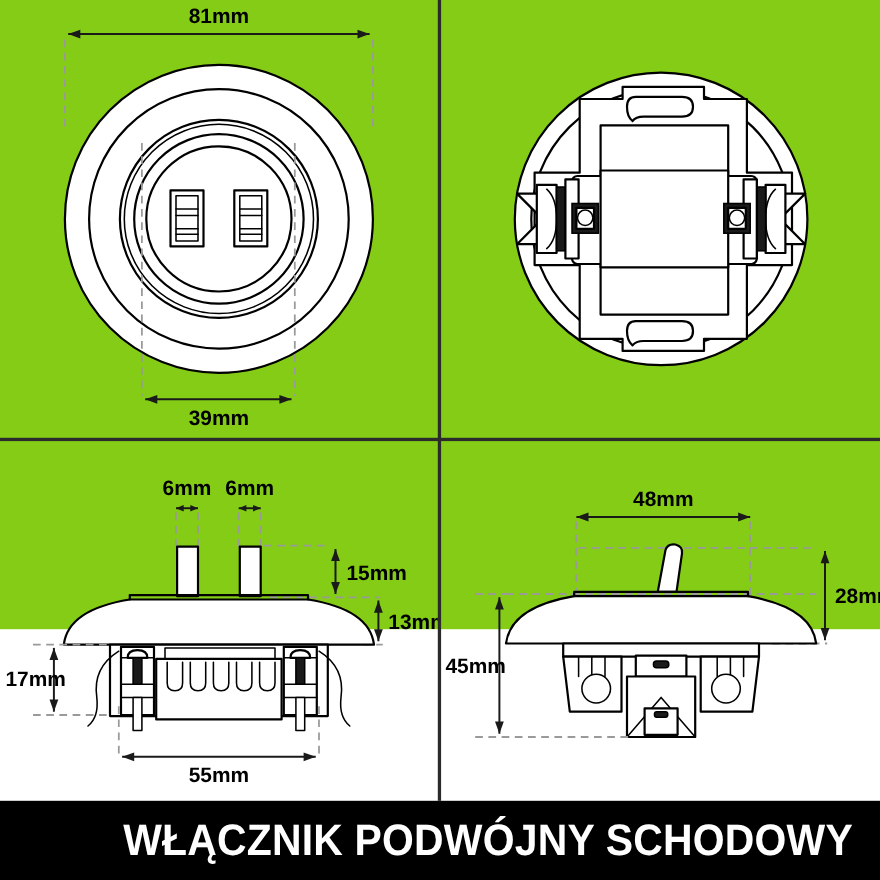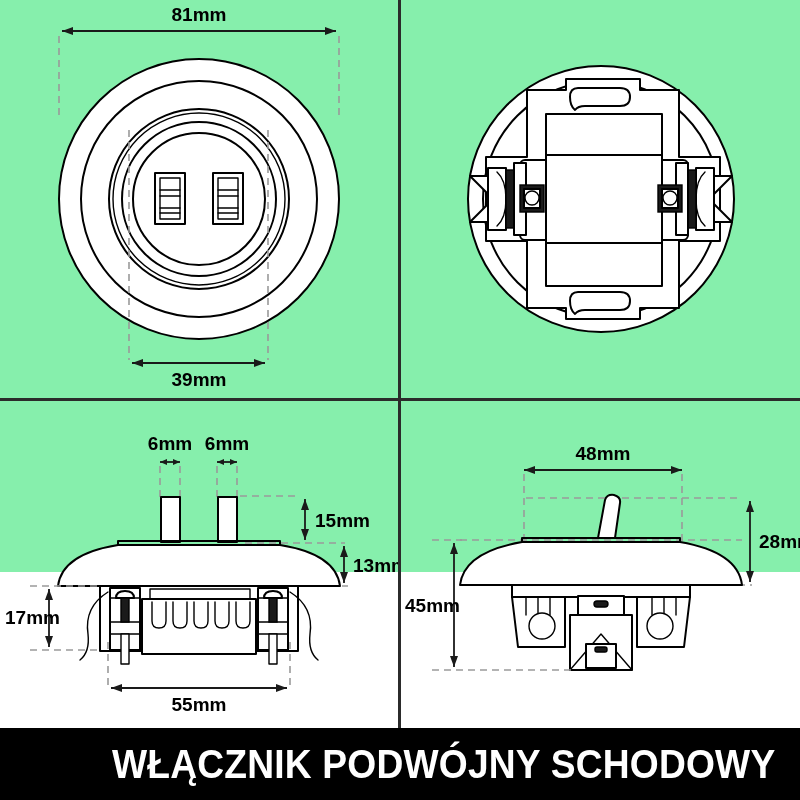--- a/index.html
+++ b/index.html
@@ -10,21 +10,21 @@
   body {
     width: 800px;
     height: 800px;
     font-family: "Liberation Sans", sans-serif;
     overflow: hidden;
   }
   #sheet {
     position: relative;
     width: 800px;
     height: 572px;
-    background: #86efac;
+    background: #84cc16;
   }
   .quad-svg {
     position: absolute;
     display: block;
   }
   #q-tl { left: 0;   top: 0;   width: 398px; height: 398px; }
   #q-tr { left: 402px; top: 0;   width: 398px; height: 398px; }
   #q-bl { left: 0;   top: 402px; width: 398px; height: 326px; }
   #q-br { left: 402px; top: 402px; width: 398px; height: 326px; }
 

